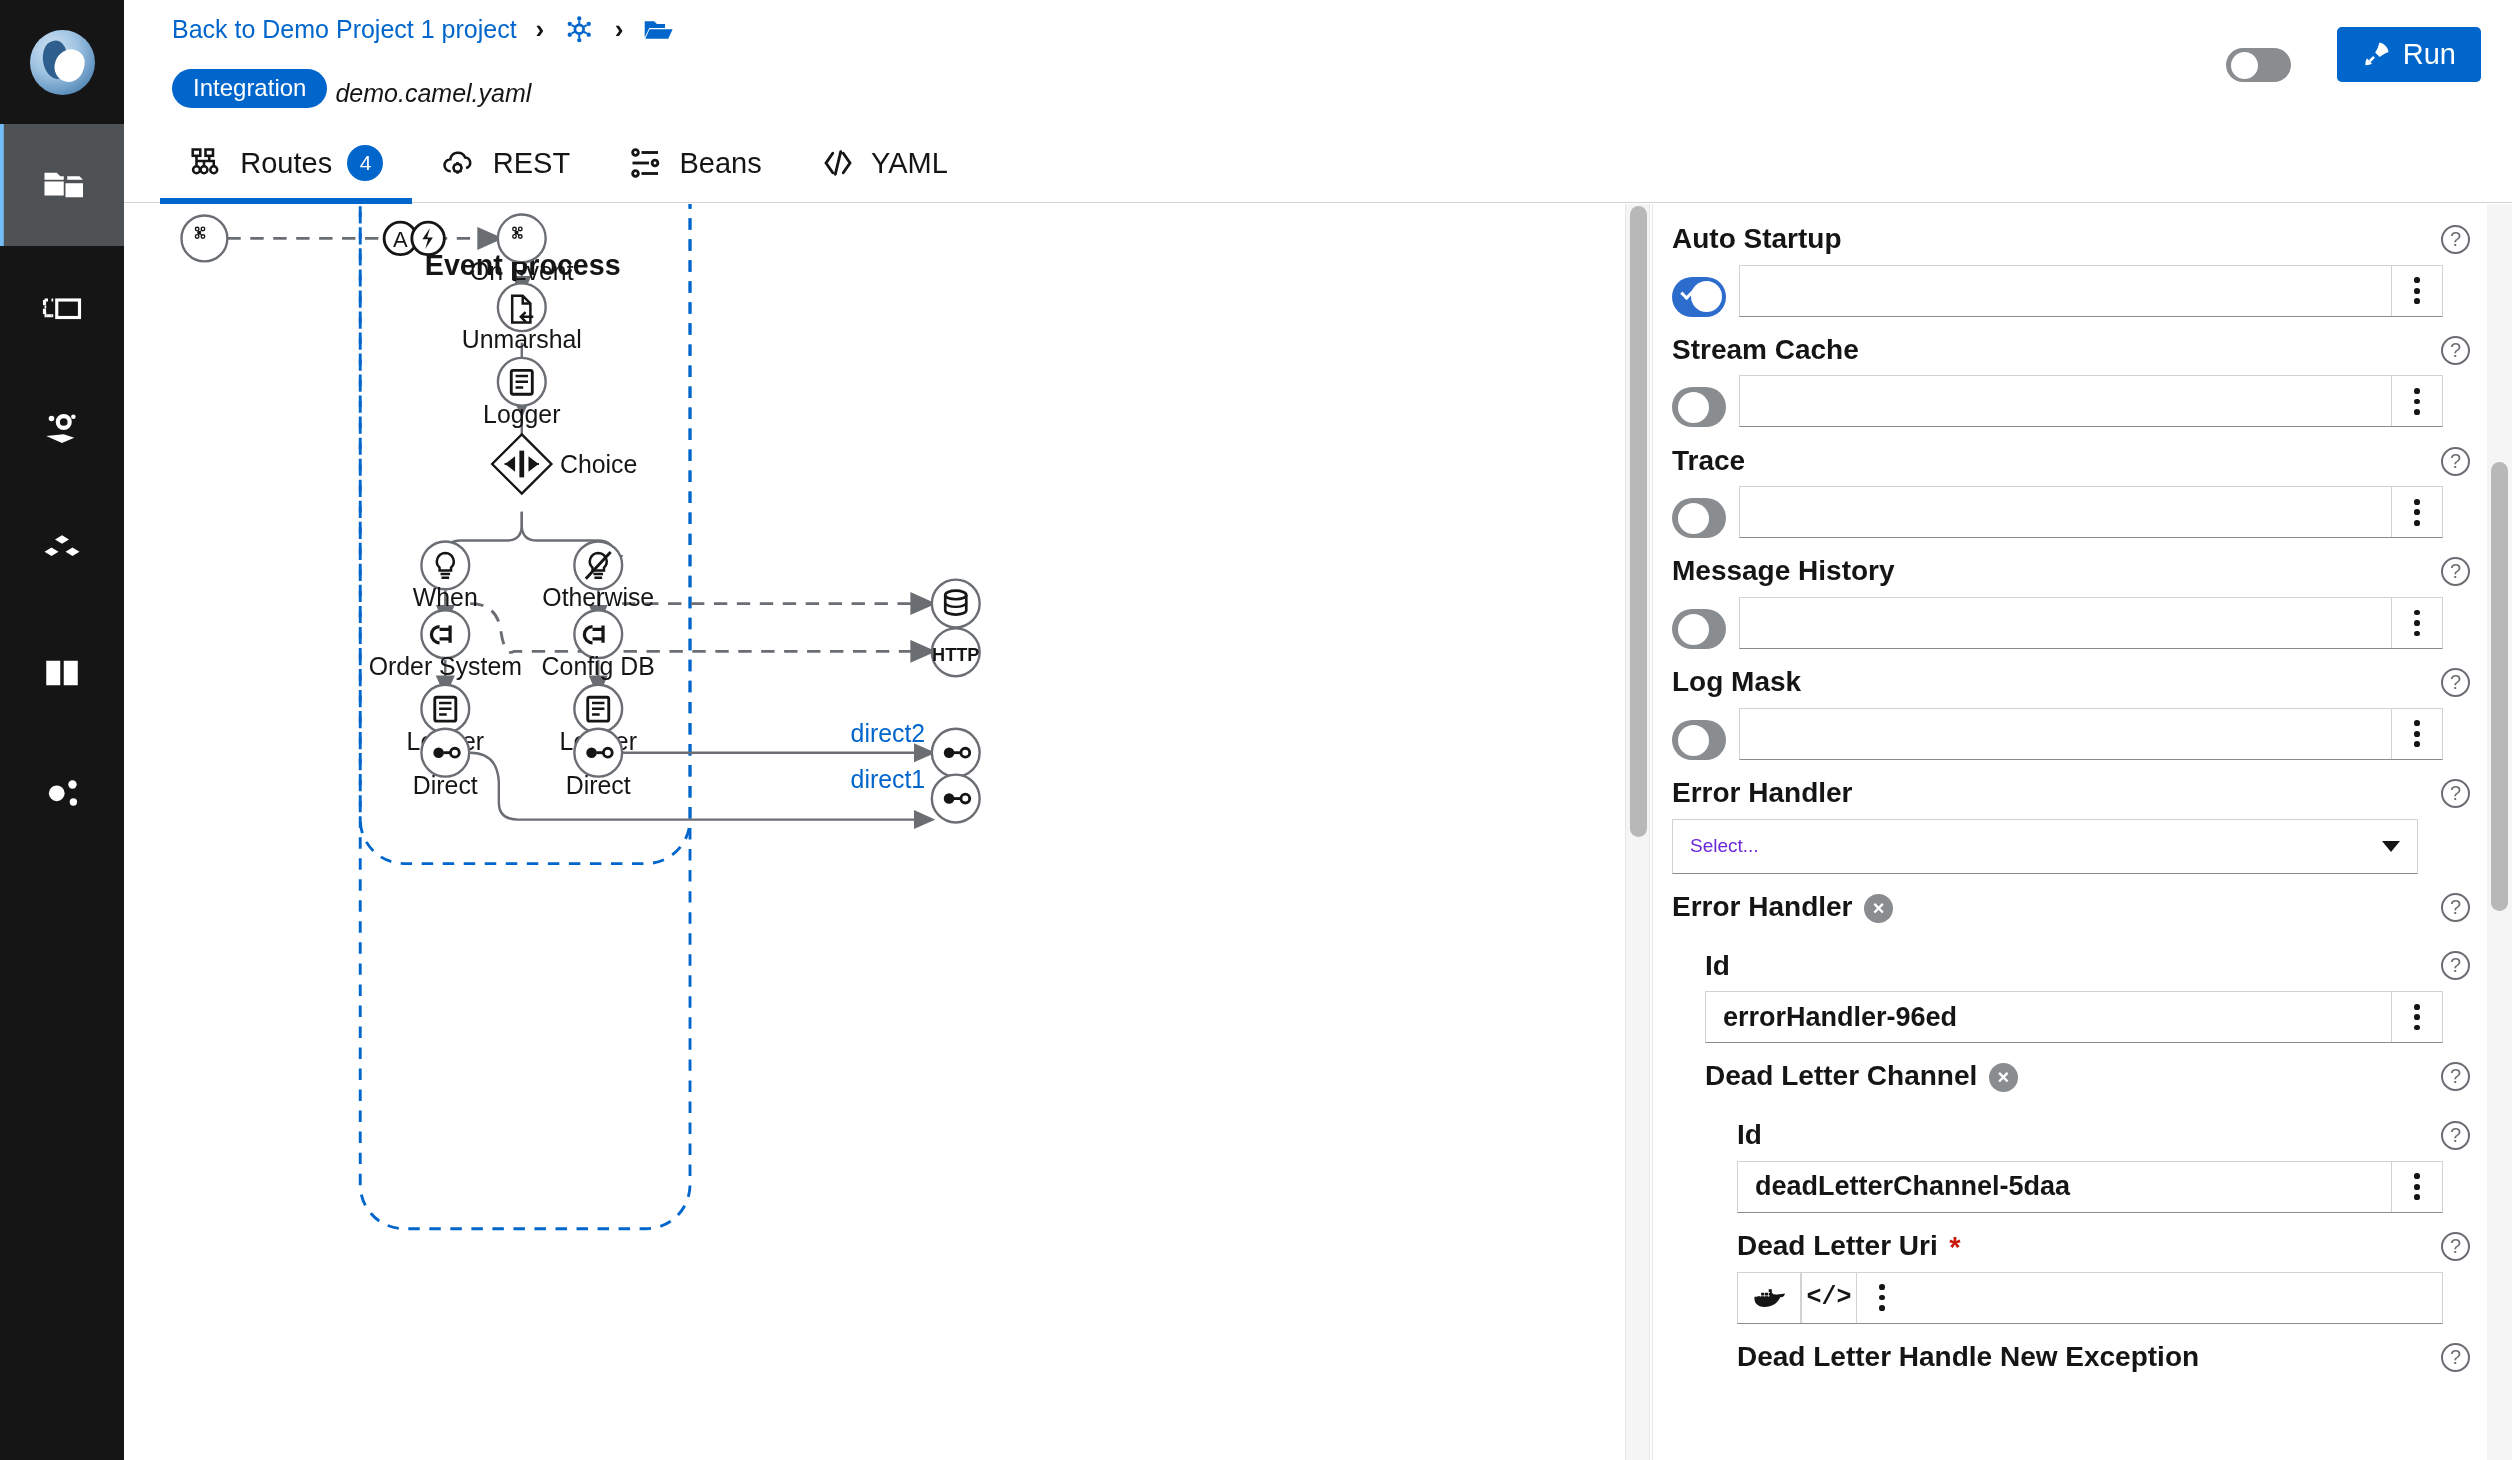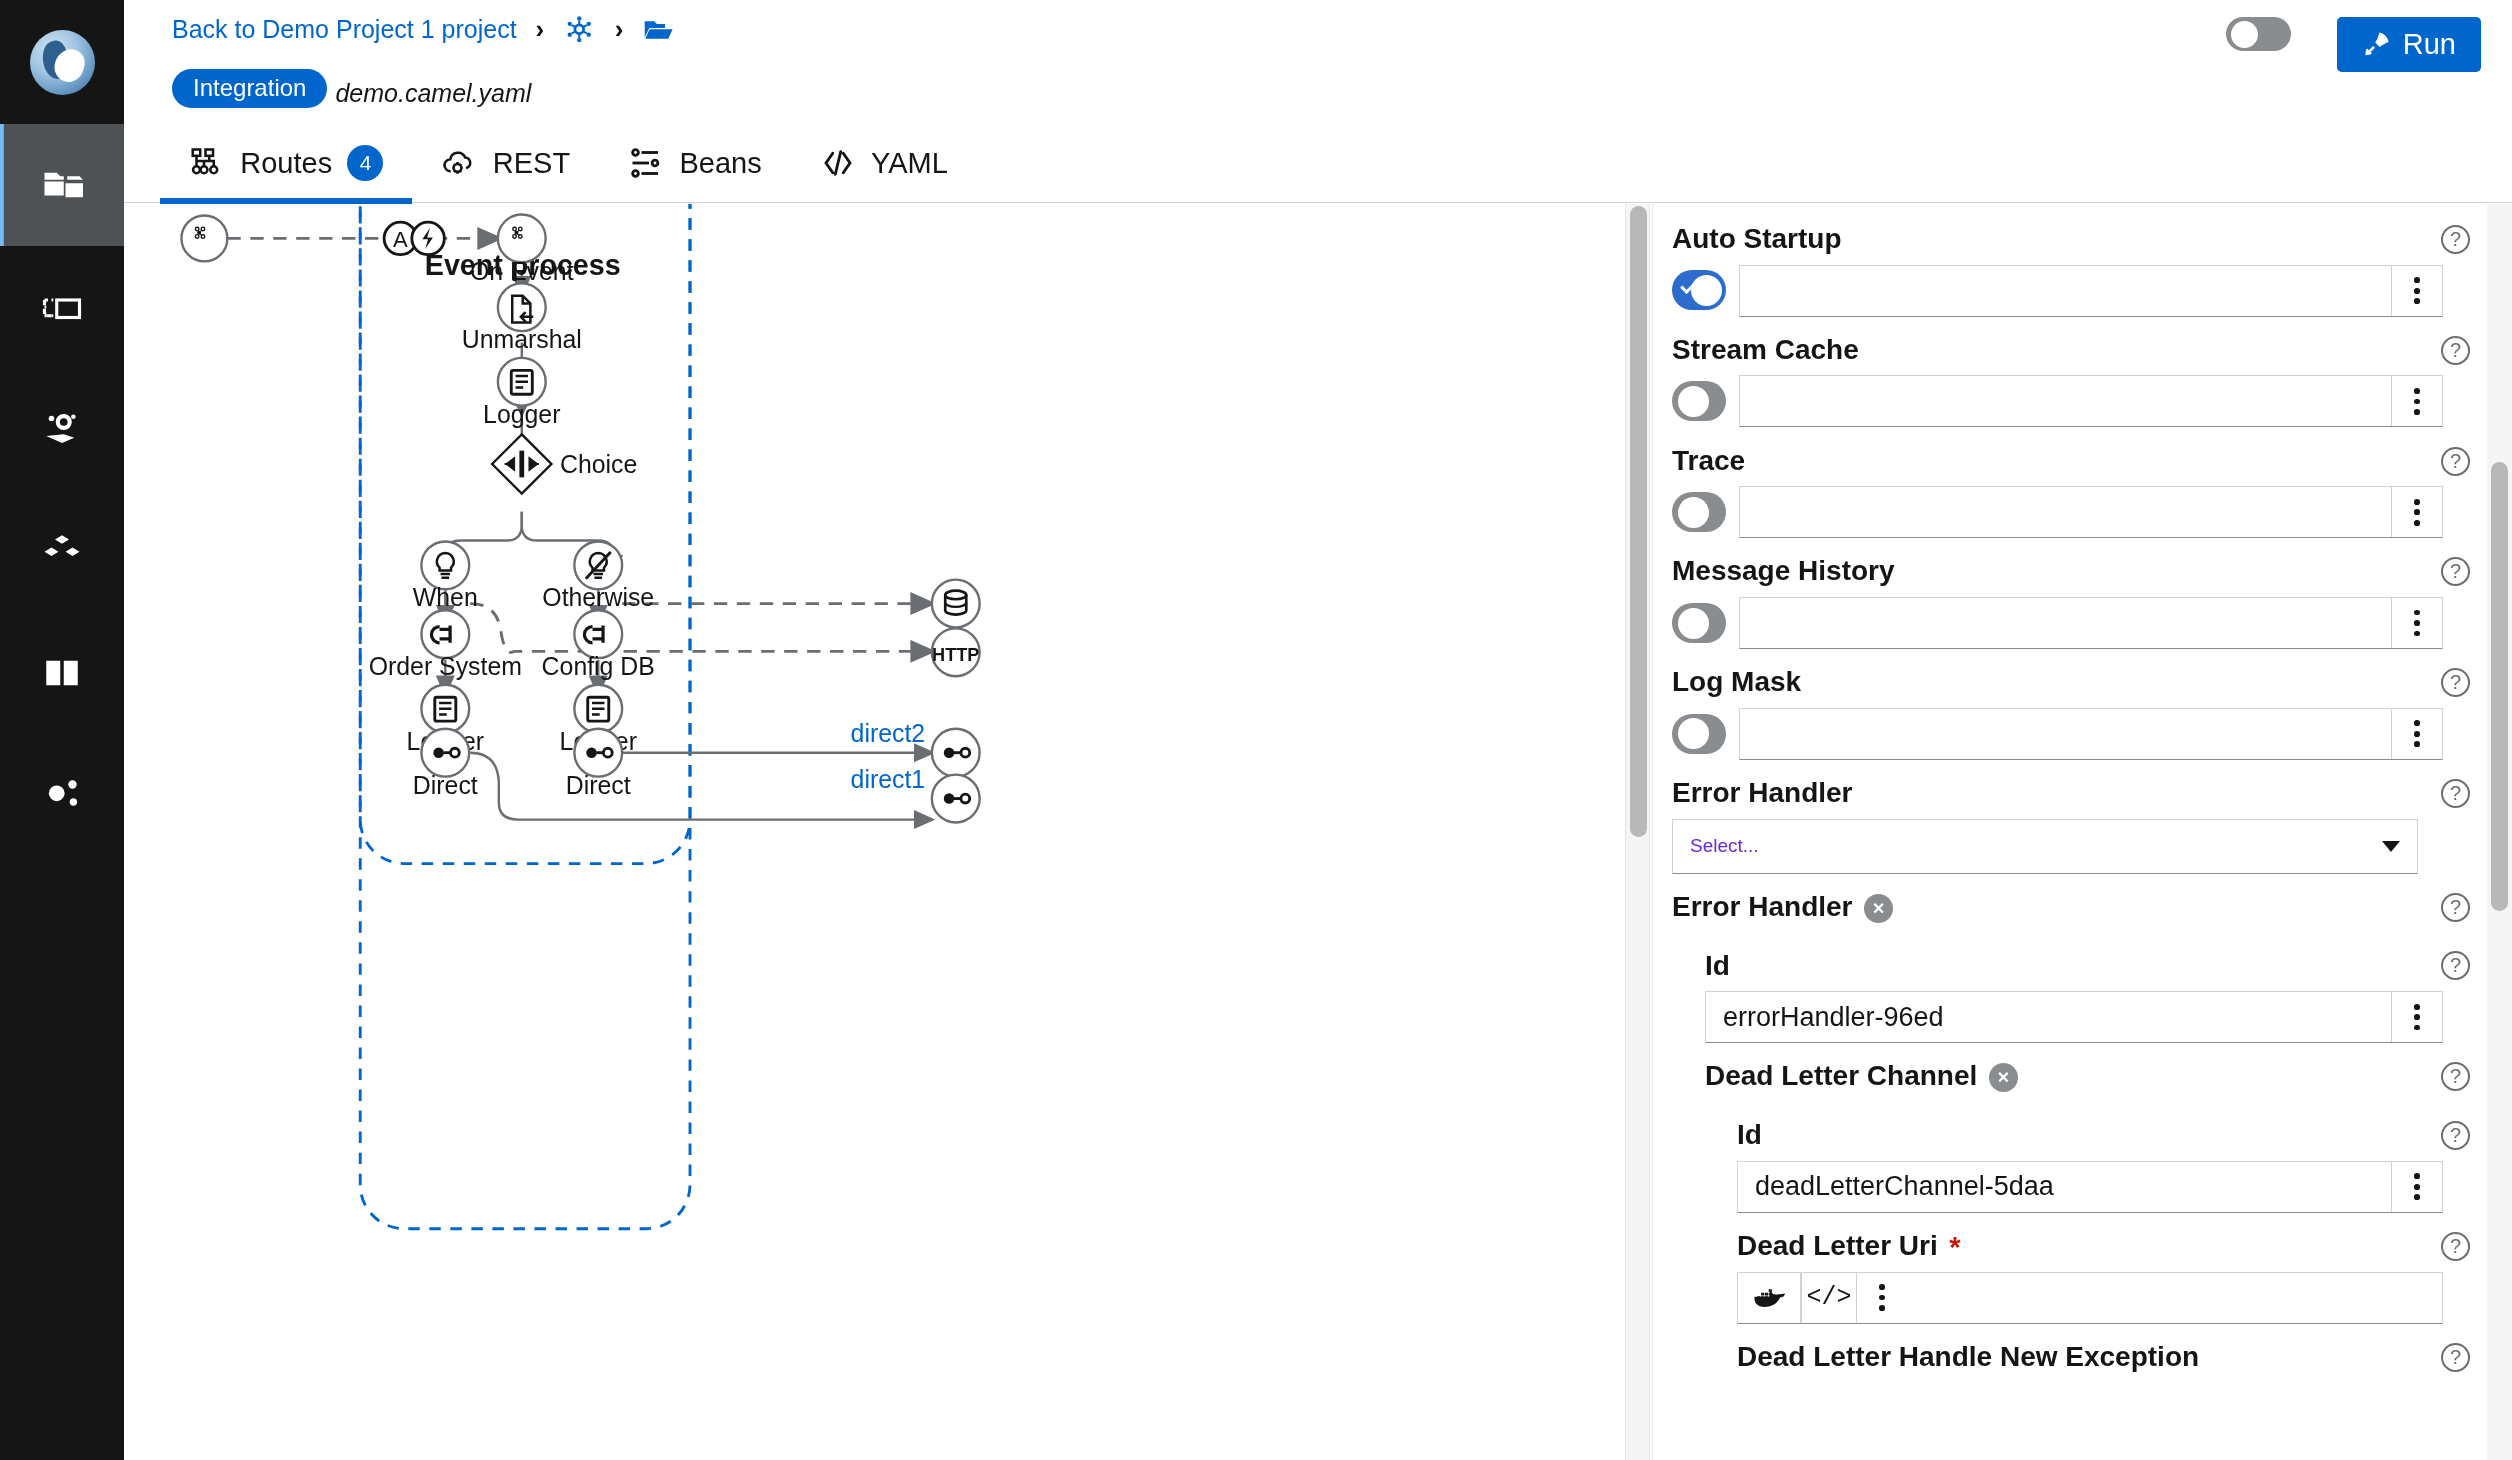--- a/index.html
+++ b/index.html
@@ -67,22 +67,22 @@
     position: absolute; left: 48px; top: 69px;
     display: flex; align-items: flex-end; gap: 8px;
   }
   .badge {
     background: #0066cc; color: #fff; border-radius: 29px;
     padding: 4.8px 21px 6.7px; font-size: 24px;
   }
   .filename { font-size: 25px; color: #151515; font-style: italic; }
 
   .hdr-right {
-    position: absolute; right: 31px; top: 17px;
-    display: flex; align-items: flex-start; gap: 46px;
+    position: absolute; right: 31px; top: 27px;
+    display: flex; align-items: flex-end; gap: 46px;
   }
   .switch {
     width: 65px; height: 34px; border-radius: 17px; background: #8a8d90;
     position: relative; cursor: pointer; flex: none;
   }
   .switch .knob {
     position: absolute; top: 3.8px; left: 4.8px; width: 27px; height: 27px;
     border-radius: 50%; background: #fff;
   }
   .run-btn {
@@ -163,21 +163,21 @@
     width: 29px; height: 29px; border-radius: 50%;
     border: 2.4px solid #6a6e73; color: #6a6e73;
     font-size: 20px; line-height: 24px; text-align: center; cursor: pointer;
     font-family: "Liberation Sans", sans-serif;
   }
   .rm-icon {
     width: 29px; height: 29px; border-radius: 50%; background: #8a8d90;
     color: #fff; font-size: 20px; line-height: 29px; text-align: center;
     cursor: pointer; font-weight: bold;
   }
-  .frow { display: flex; align-items: flex-start; gap: 13.4px; }
+  .frow { display: flex; align-items: flex-end; gap: 13.4px; font-weight: bold; }
   .tgl {
     width: 54px; height: 40px; border-radius: 20px; background: #8a8d90;
     position: relative; cursor: pointer; flex: none; margin-top: 5.7px;
   }
   .tgl .k { position: absolute; top: 4.8px; left: 5.7px; width: 31px; height: 31px; border-radius: 50%; background: #fff; }
   .tgl.on { background: #2b6ccd; }
   .tgl.on .k { left: 19px; }
   .tgl.on .chk {
     position: absolute; left: 8.6px; top: 10.5px; width: 15.3px; height: 8.6px;
     border-left: 3.8px solid #fff; border-bottom: 3.8px solid #fff;

